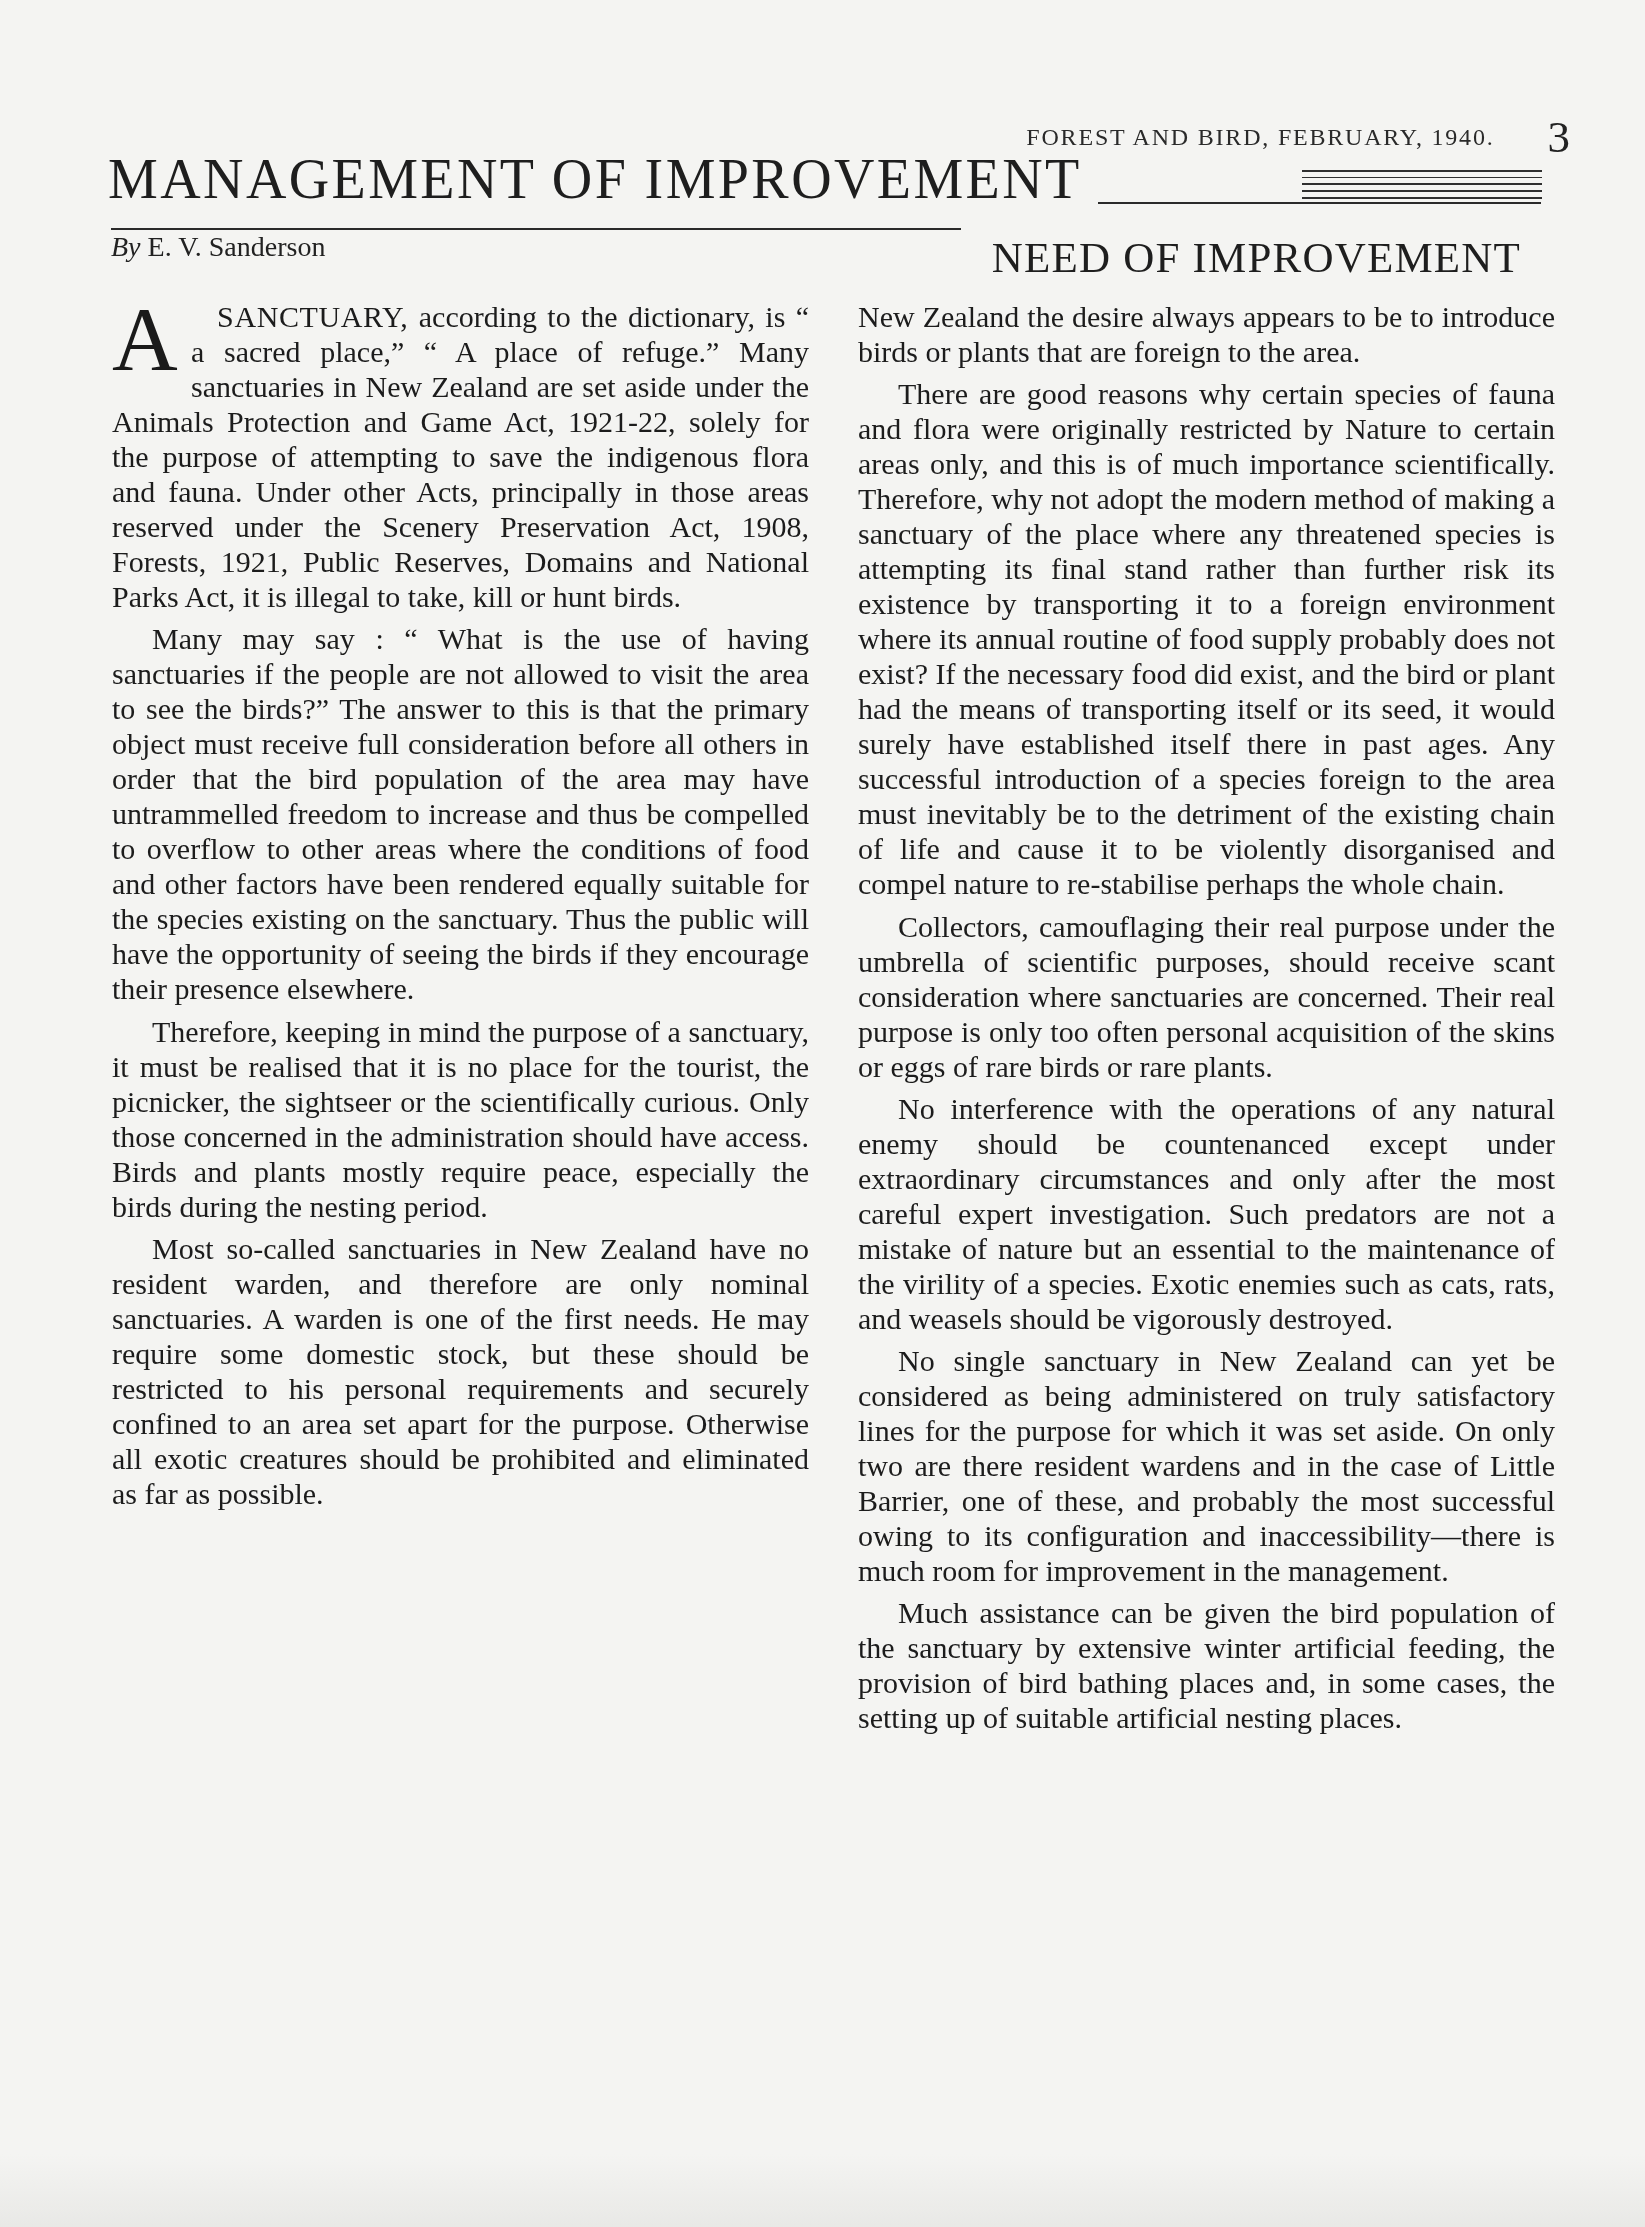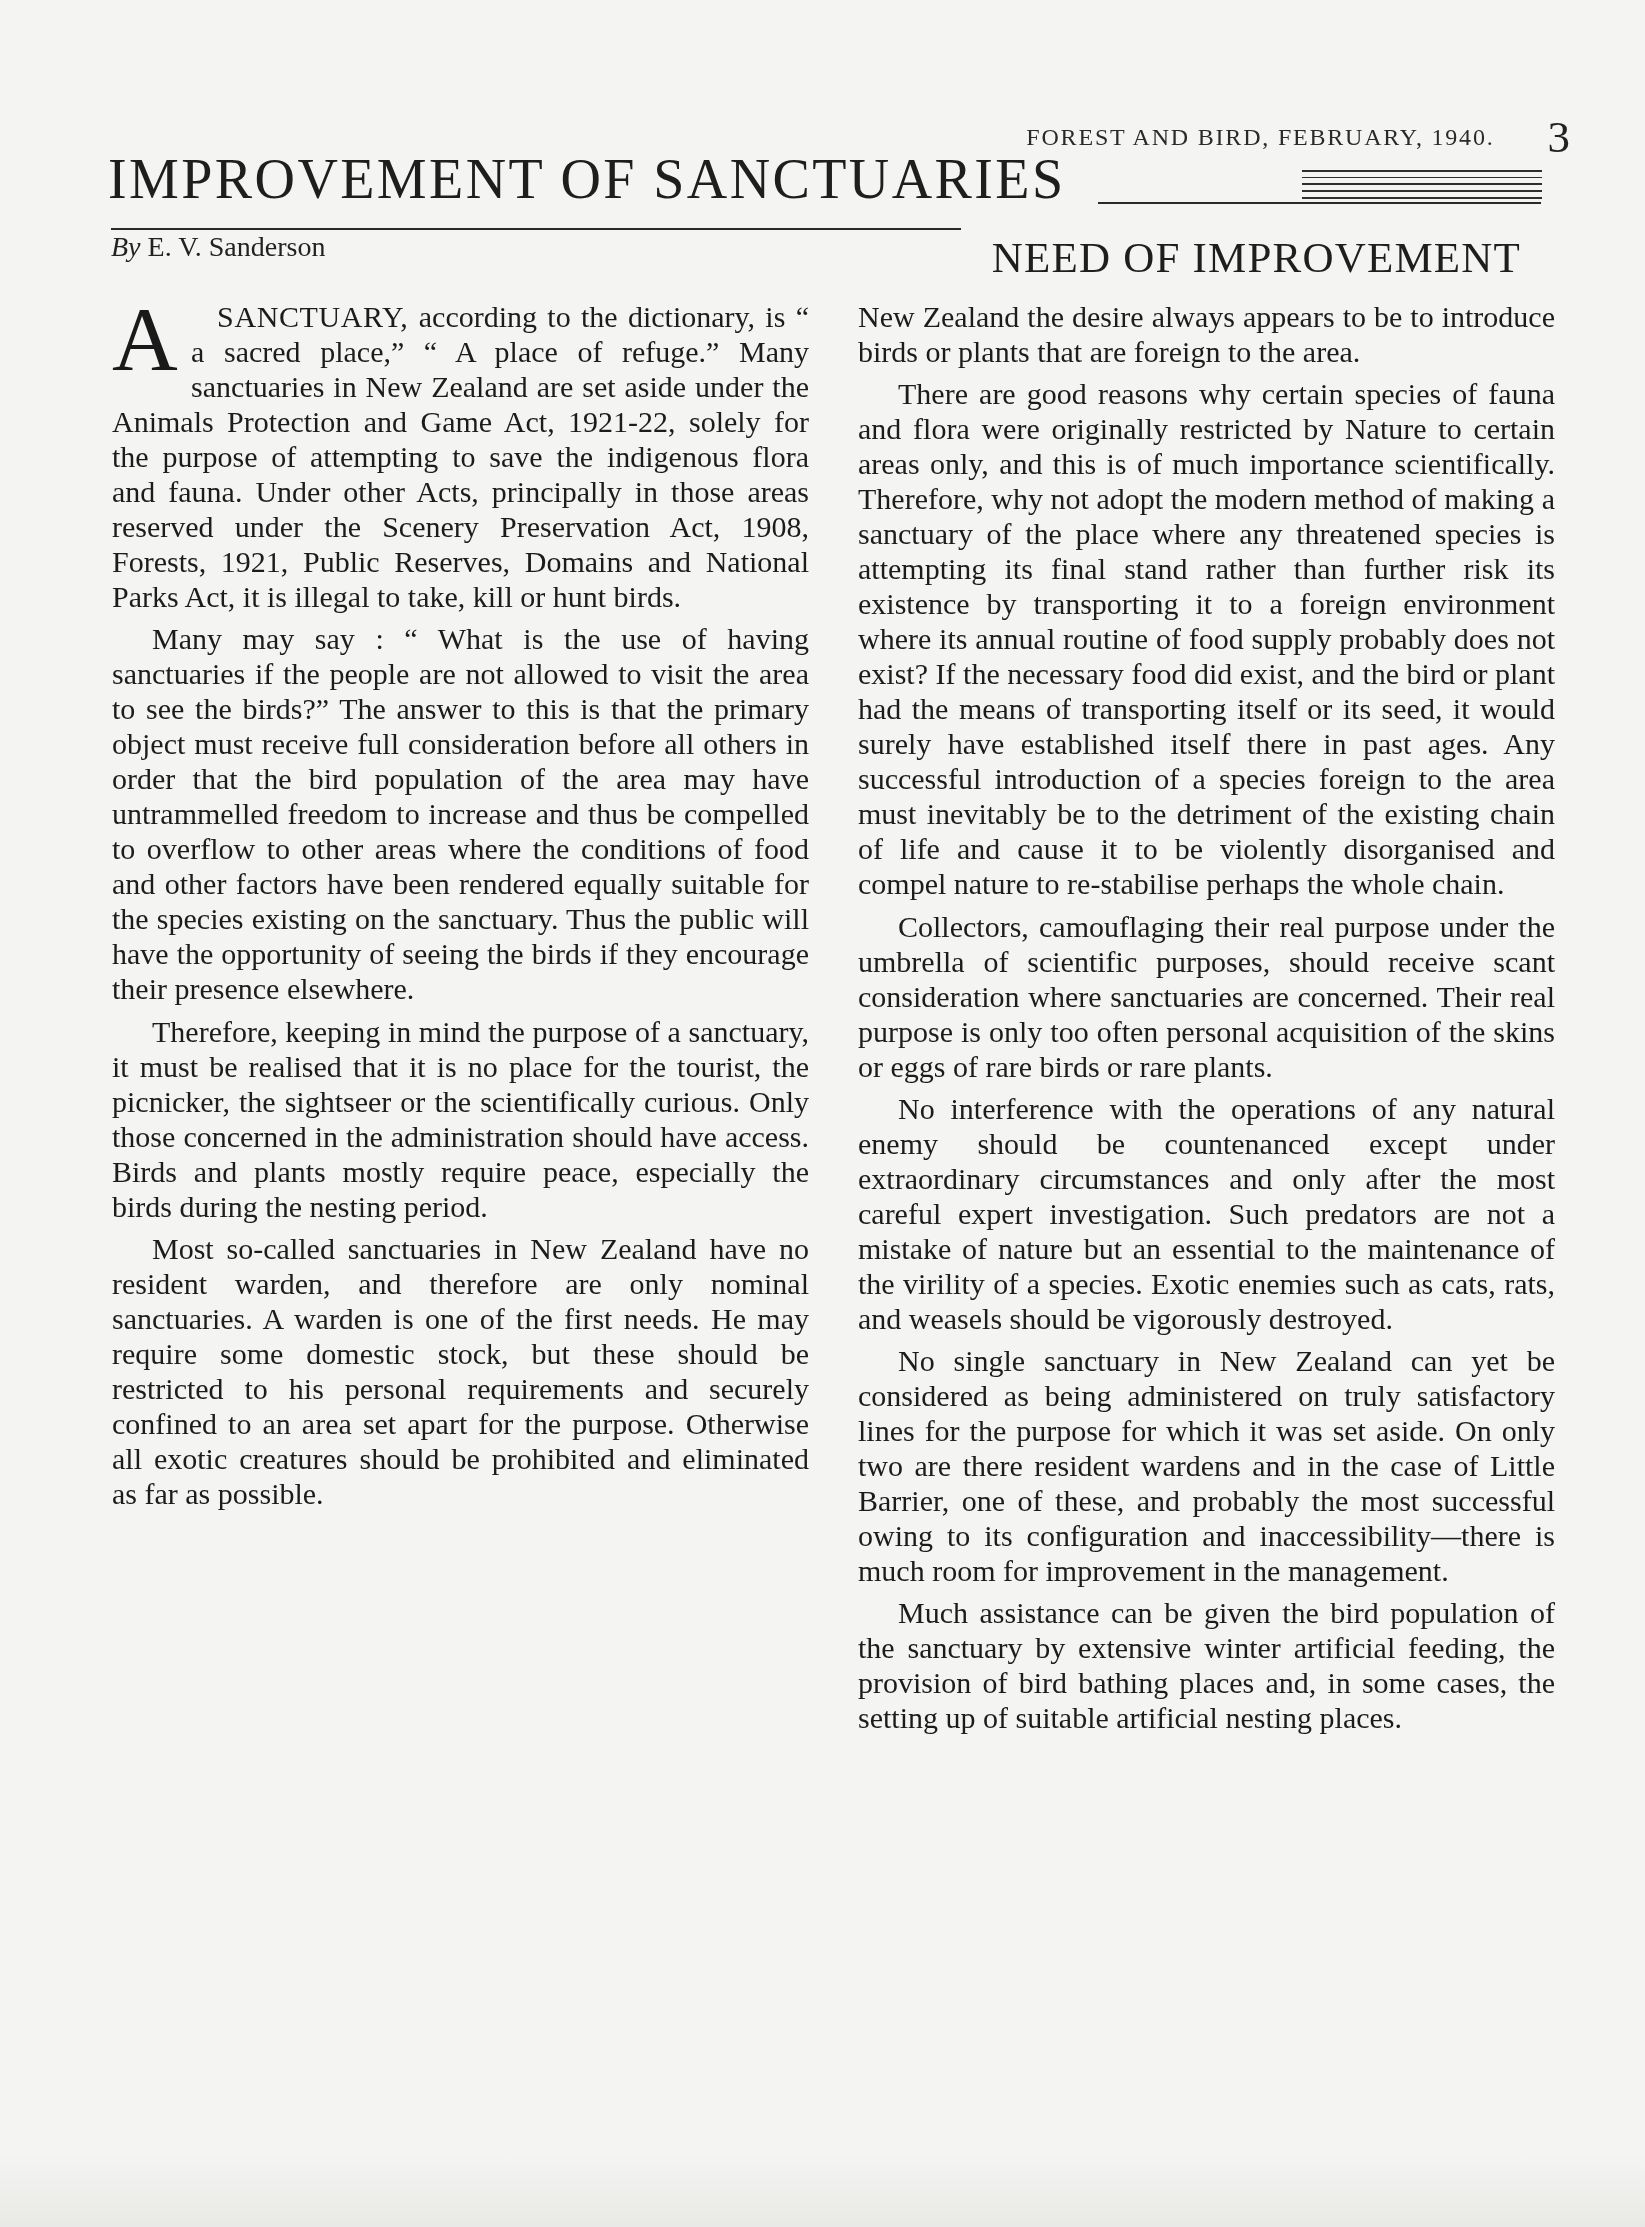--- a/index.html
+++ b/index.html
@@ -71,21 +71,21 @@
   }
 </style>
 </head>
 <body>
 
 <div class="running-head">
   <span class="mag">FOREST AND BIRD, FEBRUARY, 1940.</span>
   <span class="pageno">3</span>
 </div>
 
-<h1 class="title">IMPROVEMENT OF SANCTUARIES</h1>
+<h1 class="title">MANAGEMENT OF IMPROVEMENT</h1>
 <div class="title-rule"></div>
 <div class="stack-lines">
   <div></div>
   <div></div>
   <div></div>
   <div></div>
   <div></div>
 </div>
 
 <div class="sub-rule"></div>

